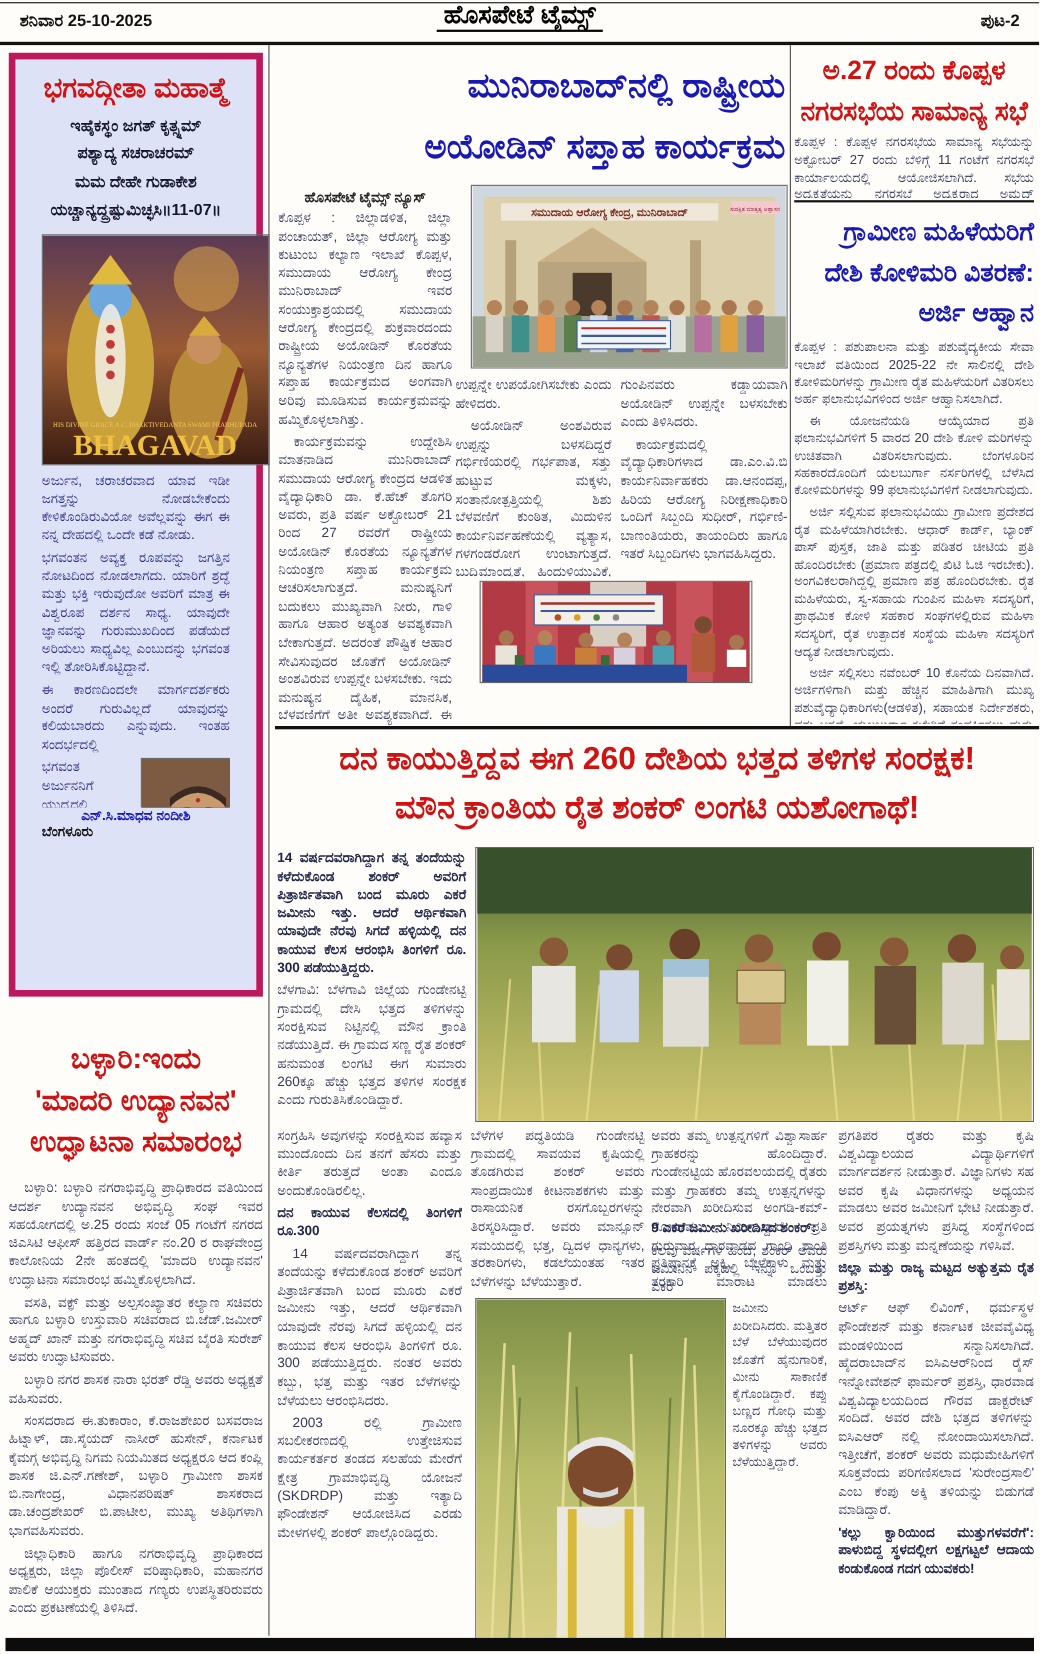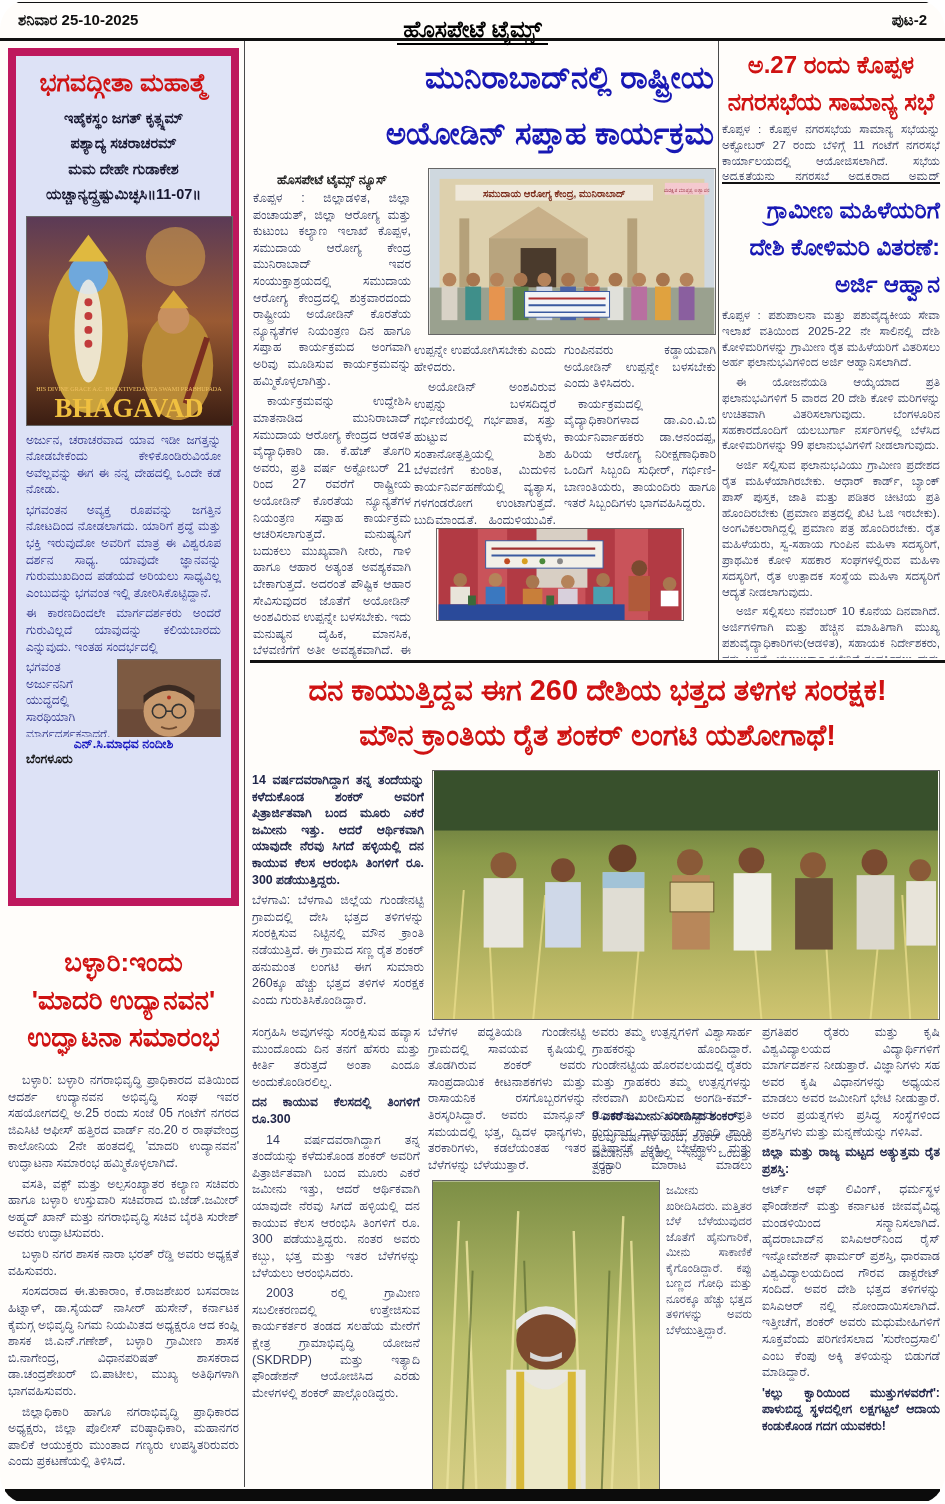--- a/index.html
+++ b/index.html
@@ -1,45 +1,45 @@
 <!DOCTYPE html>
 <html><head>
 <meta charset="utf-8">
 <style>
   html,body{margin:0;padding:0;background:#fff;}
   #page{position:relative;width:945px;height:1504px;background:#fffdfa;overflow:hidden;
-        font-family:"Liberation Sans",sans-serif;border-radius:29px;}
+        font-family:"Liberation Sans",sans-serif;}
   .abs{position:absolute;}
   .rule-v{background:#4a4a4a;width:1px;}
   .rule-h{background:#111;}
   .hdr-txt{font-weight:bold;color:#111;}
   .masthead{font-size:23px;font-weight:bold;color:#000;border-bottom:2px solid #000;padding:0 6px 1px 6px;}
   .red-head{color:#cf1212;font-weight:bold;text-align:center;}
   .blue-head{color:#1818b4;font-weight:bold;text-align:right;}
   .body-txt{font-size:12.4px;line-height:1.34;text-align:justify;color:#323a5e;overflow:hidden;}
   .body-txt p{margin:0 0 4px 0;text-indent:14px;}
   .body-txt p.nofirst{text-indent:0;}
   .sub{font-weight:bold;color:#20264a;text-indent:0 !important;}
-  .gita-box{background:#dde2f6;border:8px solid #be185d;box-sizing:border-box;padding:8px 10px;}
+  .gita-box{background:#dde2f6;border:6px solid #be185d;box-sizing:border-box;padding:8px 24px;}
   .gita-body{font-size:12.2px;line-height:1.36;text-align:justify;color:#2a2f87;overflow:hidden;}
   .gita-body p{margin:0 0 4px 0;}
   .byline{font-weight:bold;color:#222;font-size:13px;text-align:center;}
   .photo{border:1px solid #666;box-sizing:border-box;display:block;}
   .author{color:#1515c0;font-weight:bold;font-size:12.5px;text-align:center;}
   .city{color:#111;font-weight:bold;font-size:12.5px;text-align:left;}
   .bottom-bar{background:#0c0c0c;}
 </style>
 </head>
 <body>
 
 <div id="page">
 
   <div class="abs rule-h" style="left:0;top:2px;width:945px;height:1px"></div>
   <div class="abs hdr-txt" style="left:18px;top:11px;font-size:15px">ಶನಿವಾರ 25-10-2025</div>
-  <div class="abs" style="left:0;top:16px;width:945px;text-align:center">
+  <div class="abs" style="left:0;top:0;width:945px;text-align:center">
     <span class="masthead">ಹೊಸಪೇಟೆ ಟೈಮ್ಸ್</span>
   </div>
   <div class="abs hdr-txt" style="right:18px;top:11px;font-size:15px">ಪುಟ-2</div>
   <div class="abs rule-h" style="left:0;top:38px;width:945px;height:3px"></div>
 
   <div class="abs rule-v" style="left:244px;top:41px;height:1446px"></div>
   <div class="abs rule-v" style="left:718px;top:41px;height:620px"></div>
 
   <div class="abs gita-box" style="left:8px;top:48px;width:231px;height:858px">
     <div class="red-head" style="font-size:25px;margin:4px 0 8px 0">ಭಗವದ್ಗೀತಾ ಮಹಾತ್ಮೆ</div>

